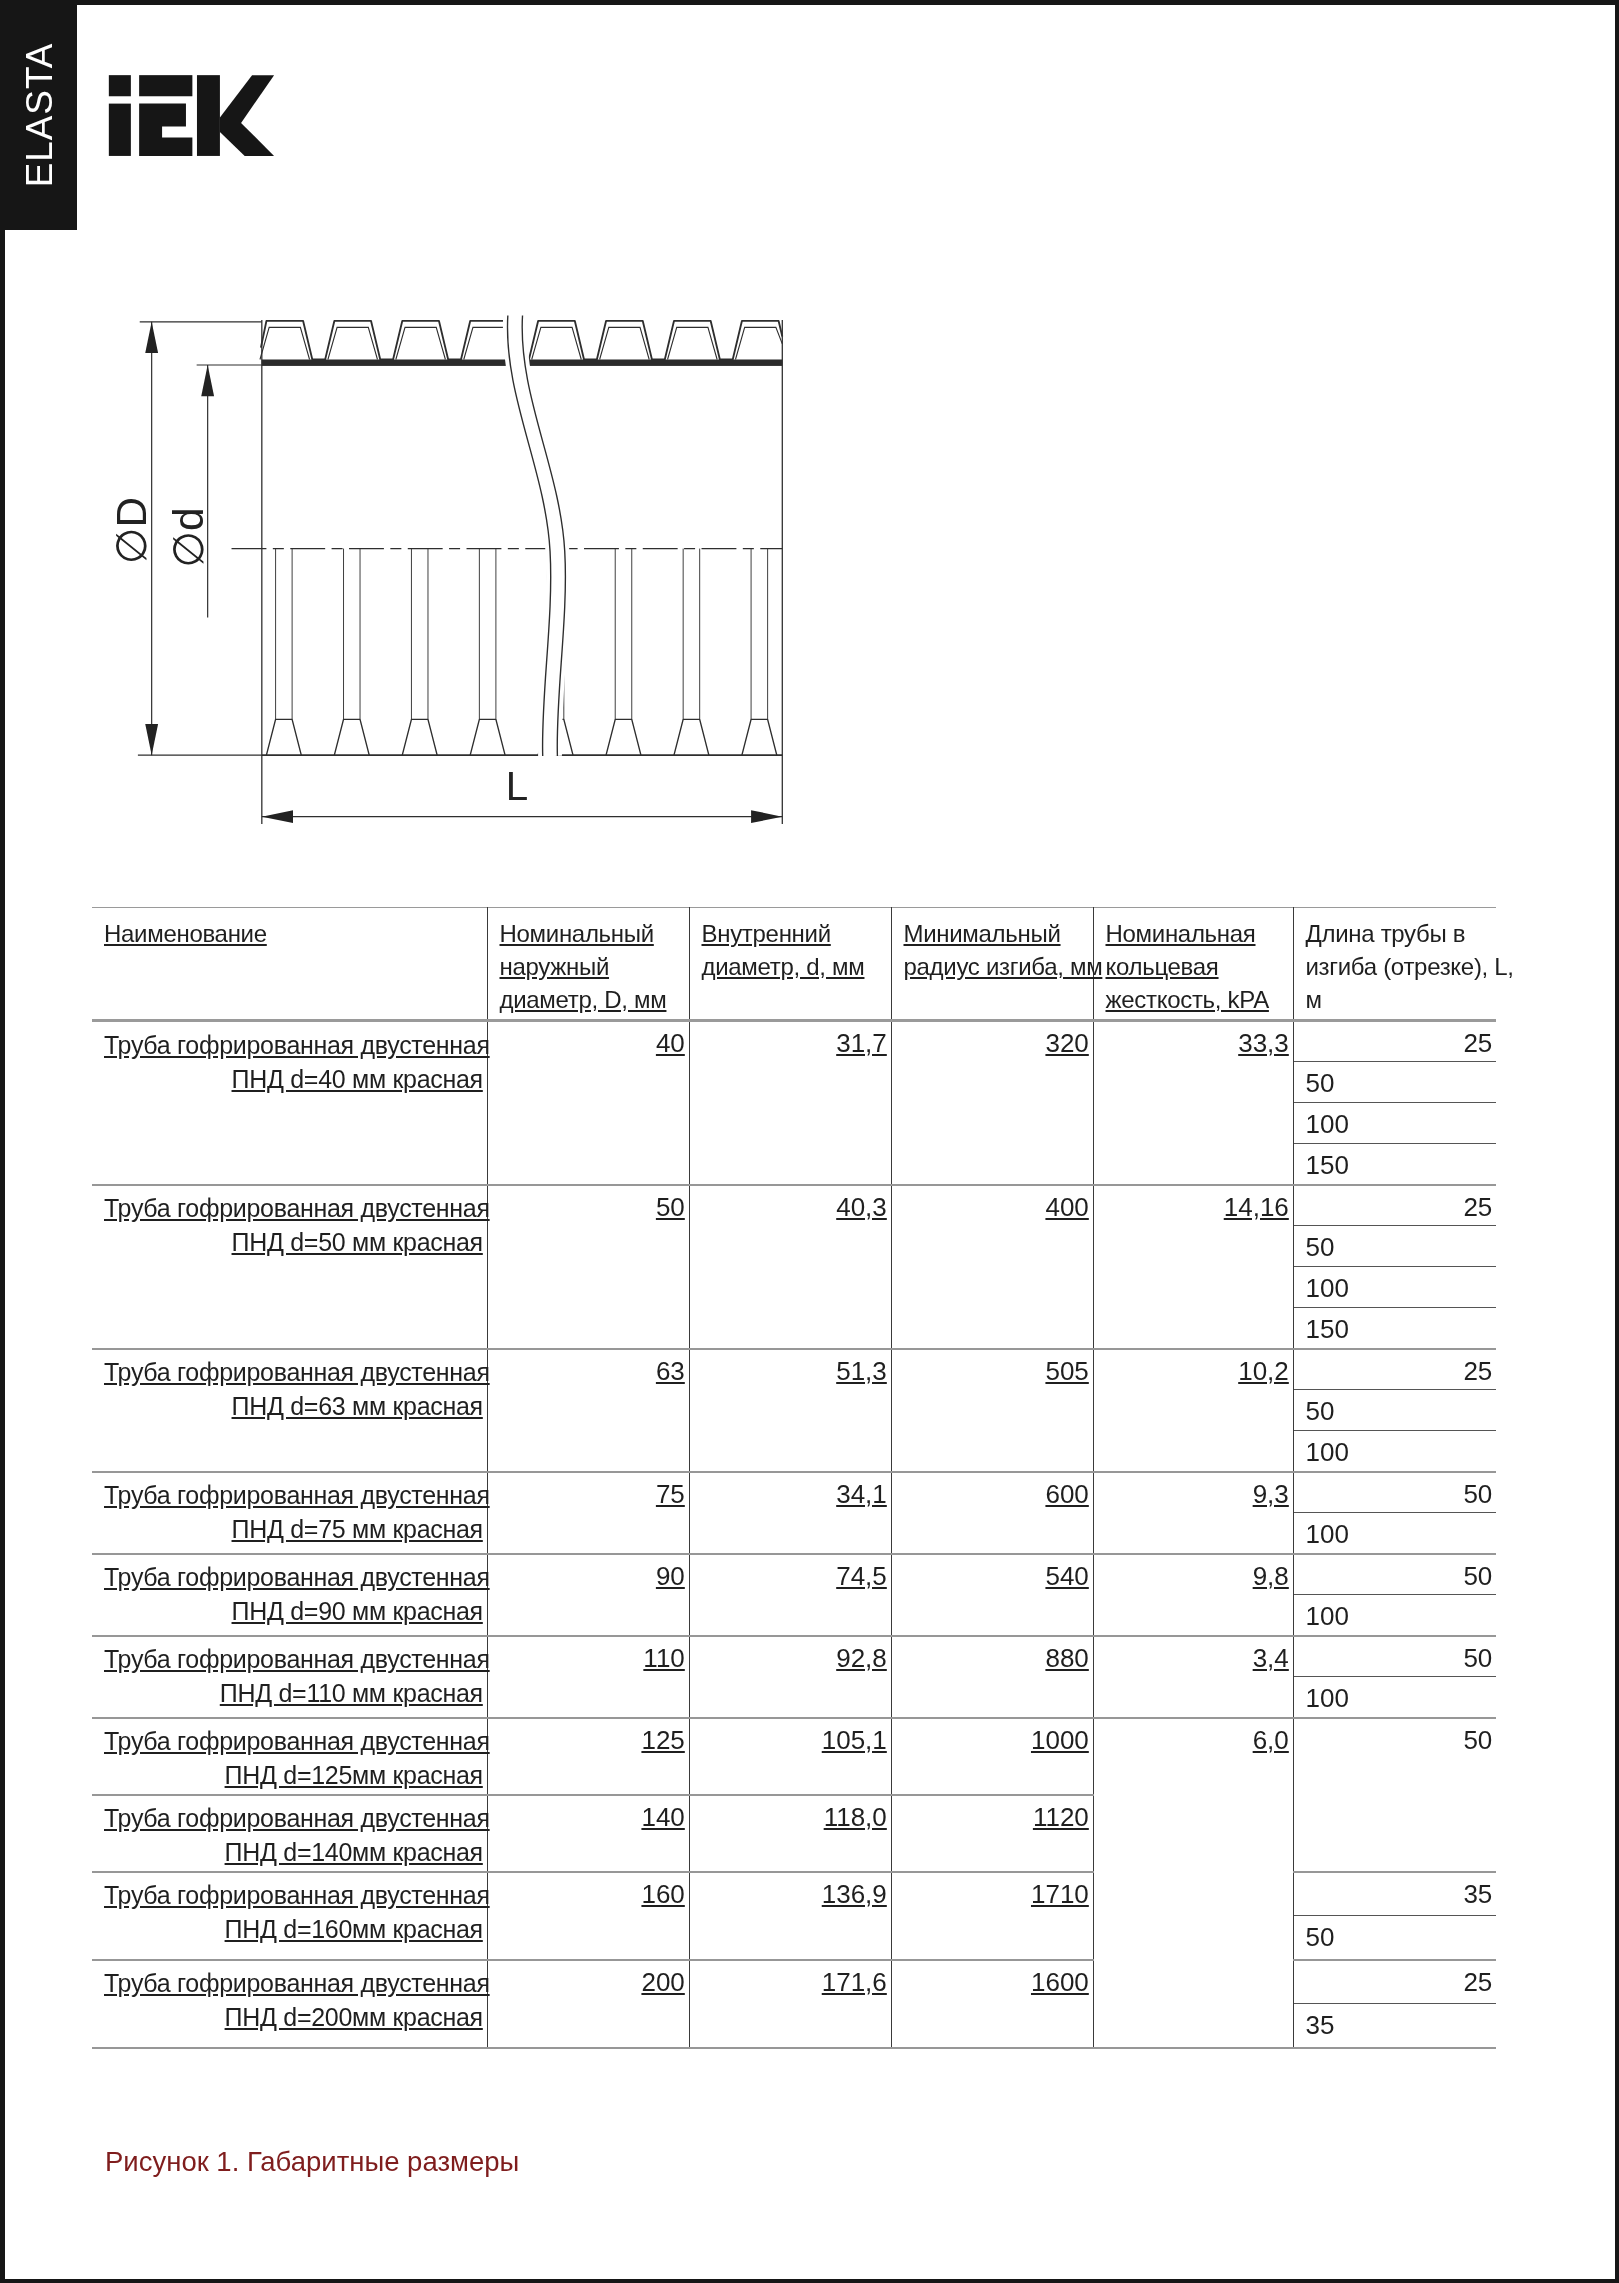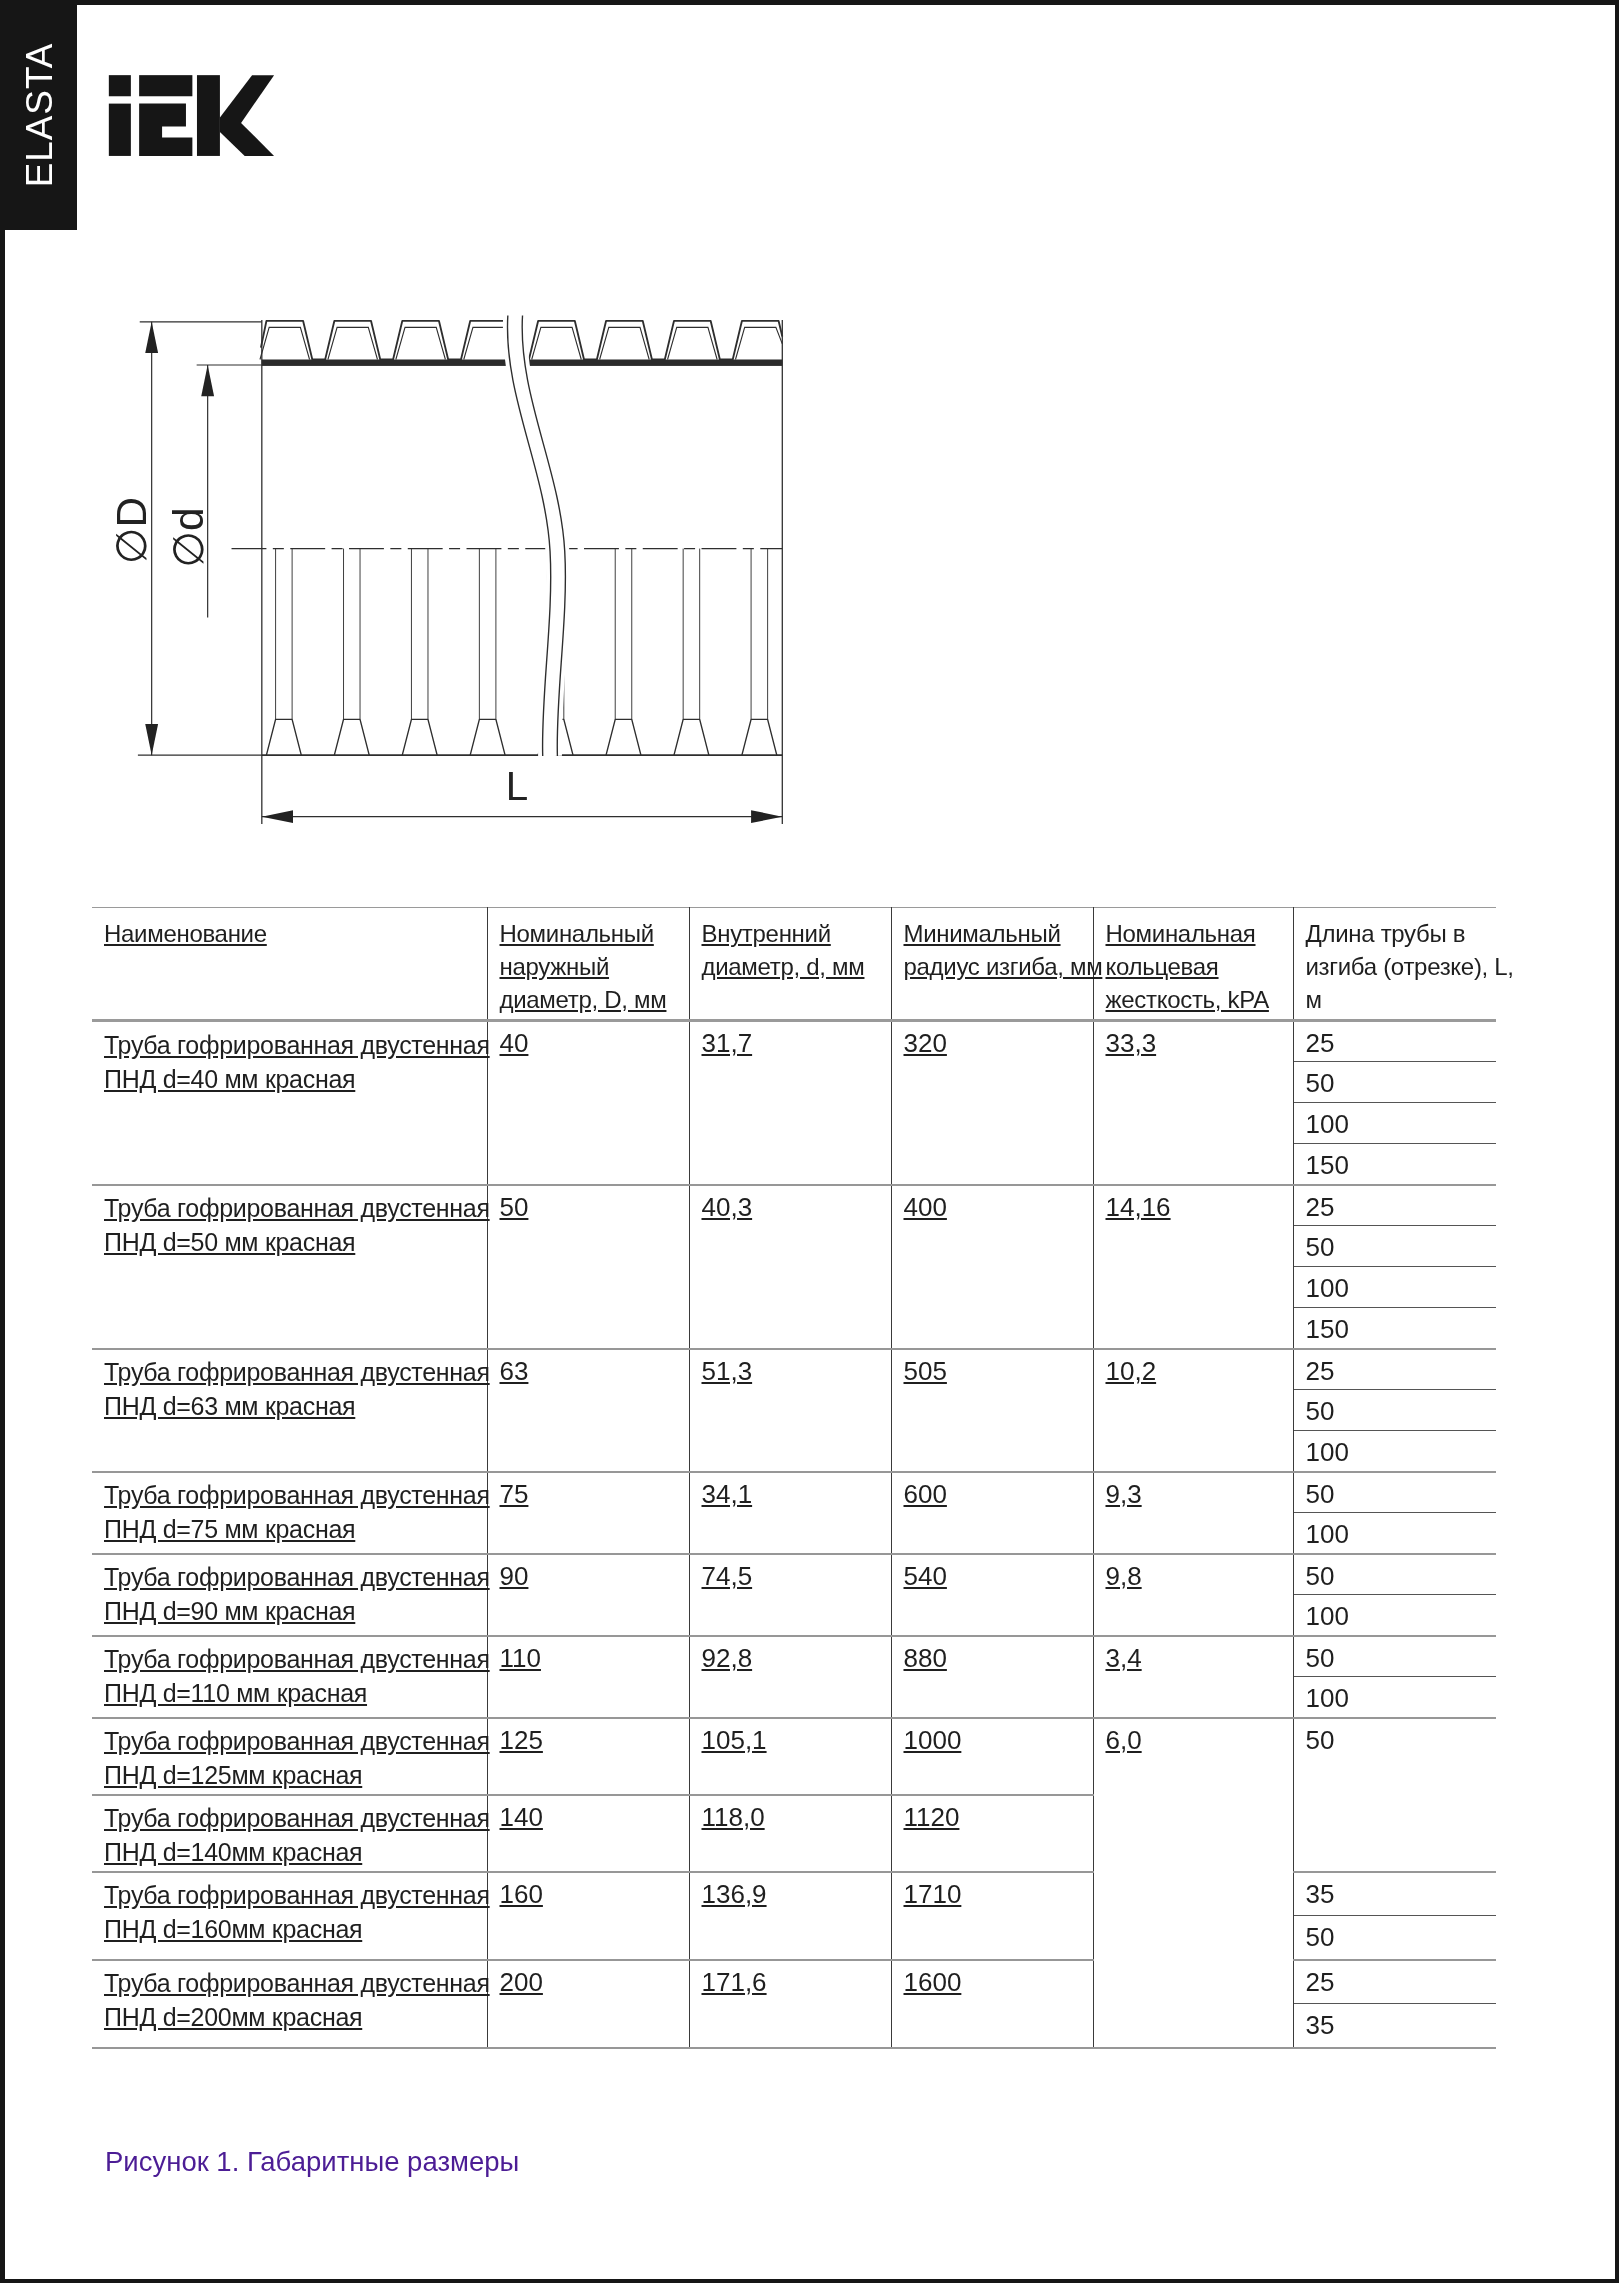--- a/index.html
+++ b/index.html
@@ -29,24 +29,24 @@
     white-space:pre;overflow:visible;
   }
   .dimtable th{
     font-size:24px;line-height:33px;letter-spacing:-0.3px;
     padding:9.2px 3.7px 0 12px;
     border-top:1.8px solid #9a9a9a;border-bottom:3.7px solid #9a9a9a;
   }
   .dimtable td{font-size:26px;line-height:31px;padding:6.4px 3.7px 0 12px;}
   .dimtable td.name{font-size:25px;line-height:34px;letter-spacing:-0.3px;padding-top:5.5px;}
   .cb{border-right:1.8px solid #3a3a3a;text-decoration:underline;}
-  tr.blk td{border-top:2.8px solid #979797;}
+  tr.blk td{border-top:2.8px solid #979797;text-align:right;}
   tr.sub td{border-top:1.8px solid #555555;}
   .rhh{height:113px}.rh45{height:41px}.rh84{height:77px}.rh48{height:44px}
-  .caption{position:absolute;left:105px;top:2146px;font-size:27.5px;color:#4c1d95;}
+  .caption{position:absolute;left:105px;top:2146px;font-size:27.5px;color:#7f1d1d;}
 </style>
 </head>
 <body>
 
 <div class="page-frame"></div>
 
 <div class="brand-band">
   <span>ELASTA</span>
 </div>
 

